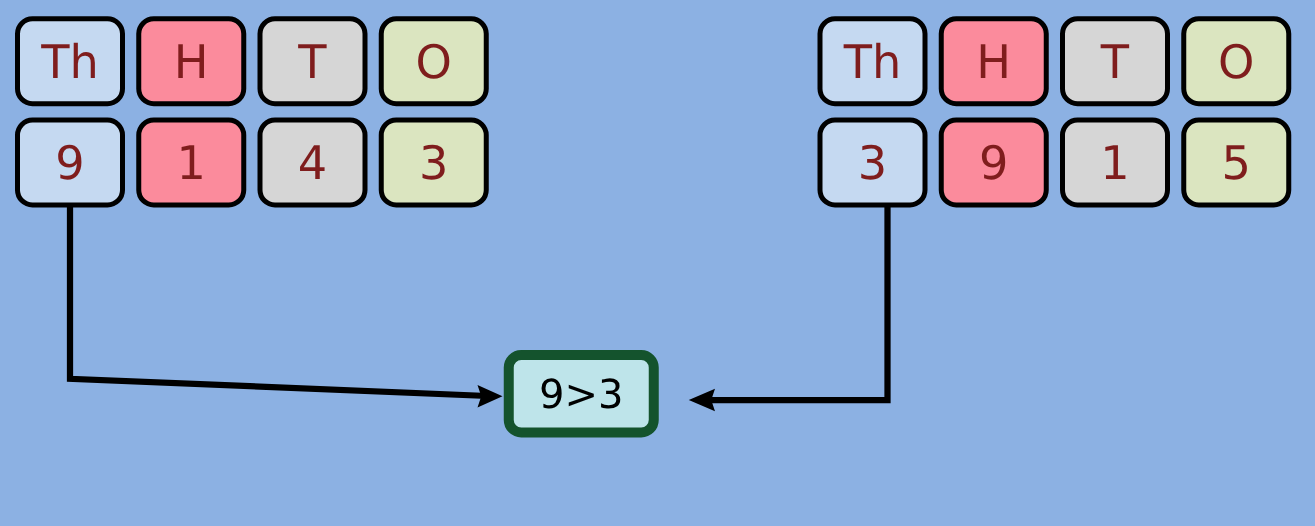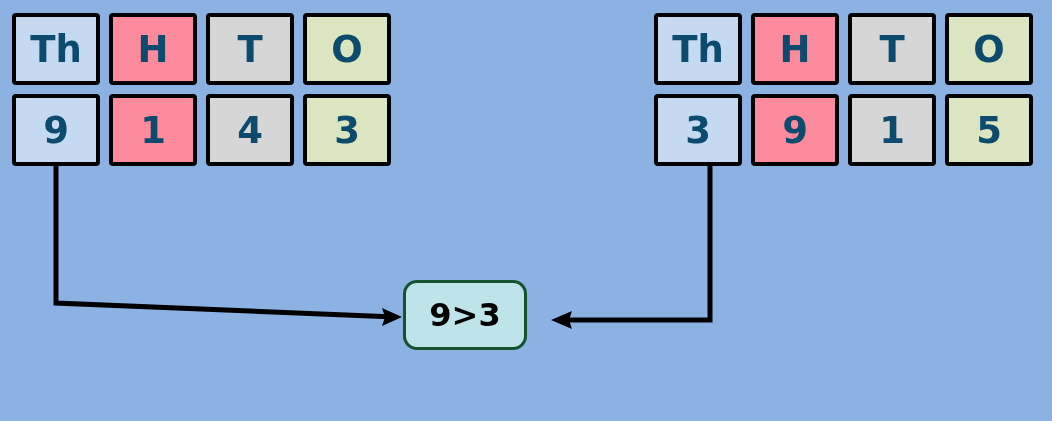--- a/index.html
+++ b/index.html
@@ -26,52 +26,52 @@
     grid-template-columns: repeat(4, 88px);
     grid-template-rows: 72px 72px;
     column-gap: 9px;
     row-gap: 9px;
   }
   #group-left  { left: 12px;  top: 13px; }
   #group-right { left: 654px; top: 13px; }
 
   .cell {
     border: 4px solid #000000;
-    border-radius: 4px;
+    border-radius: 14px;
     display: flex;
     align-items: center;
     justify-content: center;
     font-size: 37px;
-    font-weight: bold;
-    color: #0c4a6e;
+    font-weight: normal;
+    color: #7f1d1d;
     box-sizing: border-box;
     line-height: 1;
     letter-spacing: 0px;
   }
   .cell.c-blue  { background: #c5d9f1; }
   .cell.c-pink  { background: #fb8b9c; }
   .cell.c-gray  { background: #d6d6d6; }
   .cell.c-green { background: #dbe5c0; }
 
   
   #compare-box {
     position: absolute;
     left: 403px;
     top: 280px;
     width: 124px;
     height: 70px;
     background: #bee4ea;
-    border: 3px solid #14532d;
+    border: 8px solid #14532d;
     border-radius: 14px;
     box-sizing: border-box;
     display: flex;
     align-items: center;
     justify-content: center;
     font-size: 32px;
-    font-weight: bold;
+    font-weight: normal;
     color: #000000;
     line-height: 1;
   }
 
   
   #connectors {
     position: absolute;
     left: 0;
     top: 0;
     width: 1052px;

